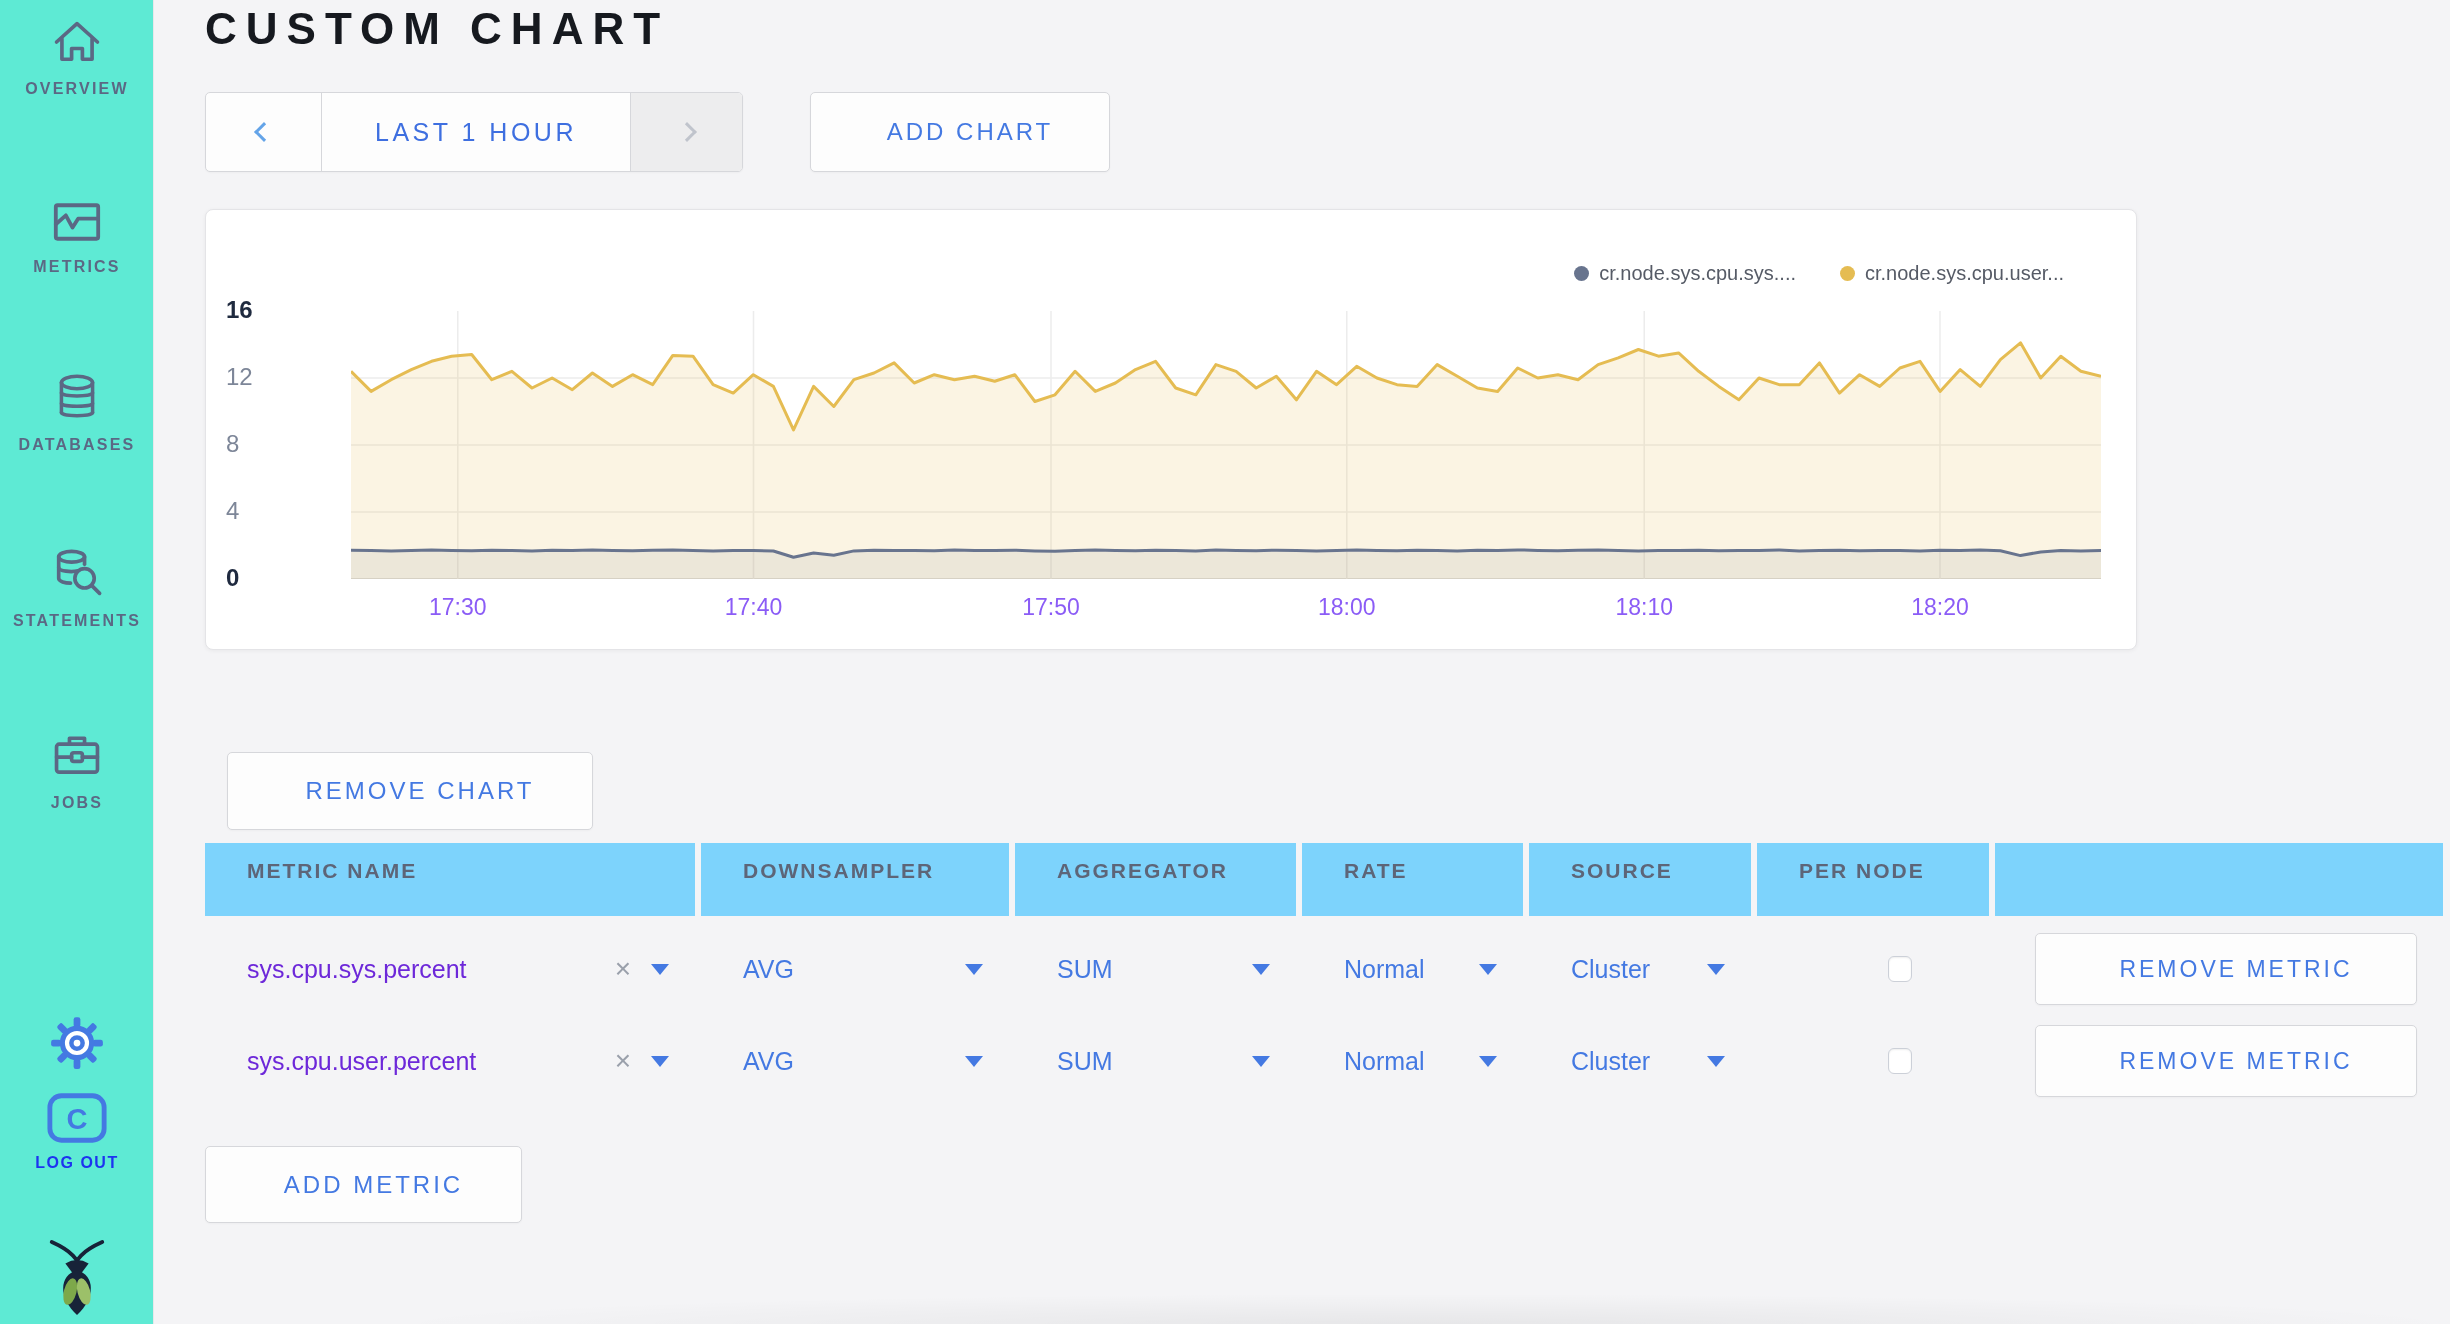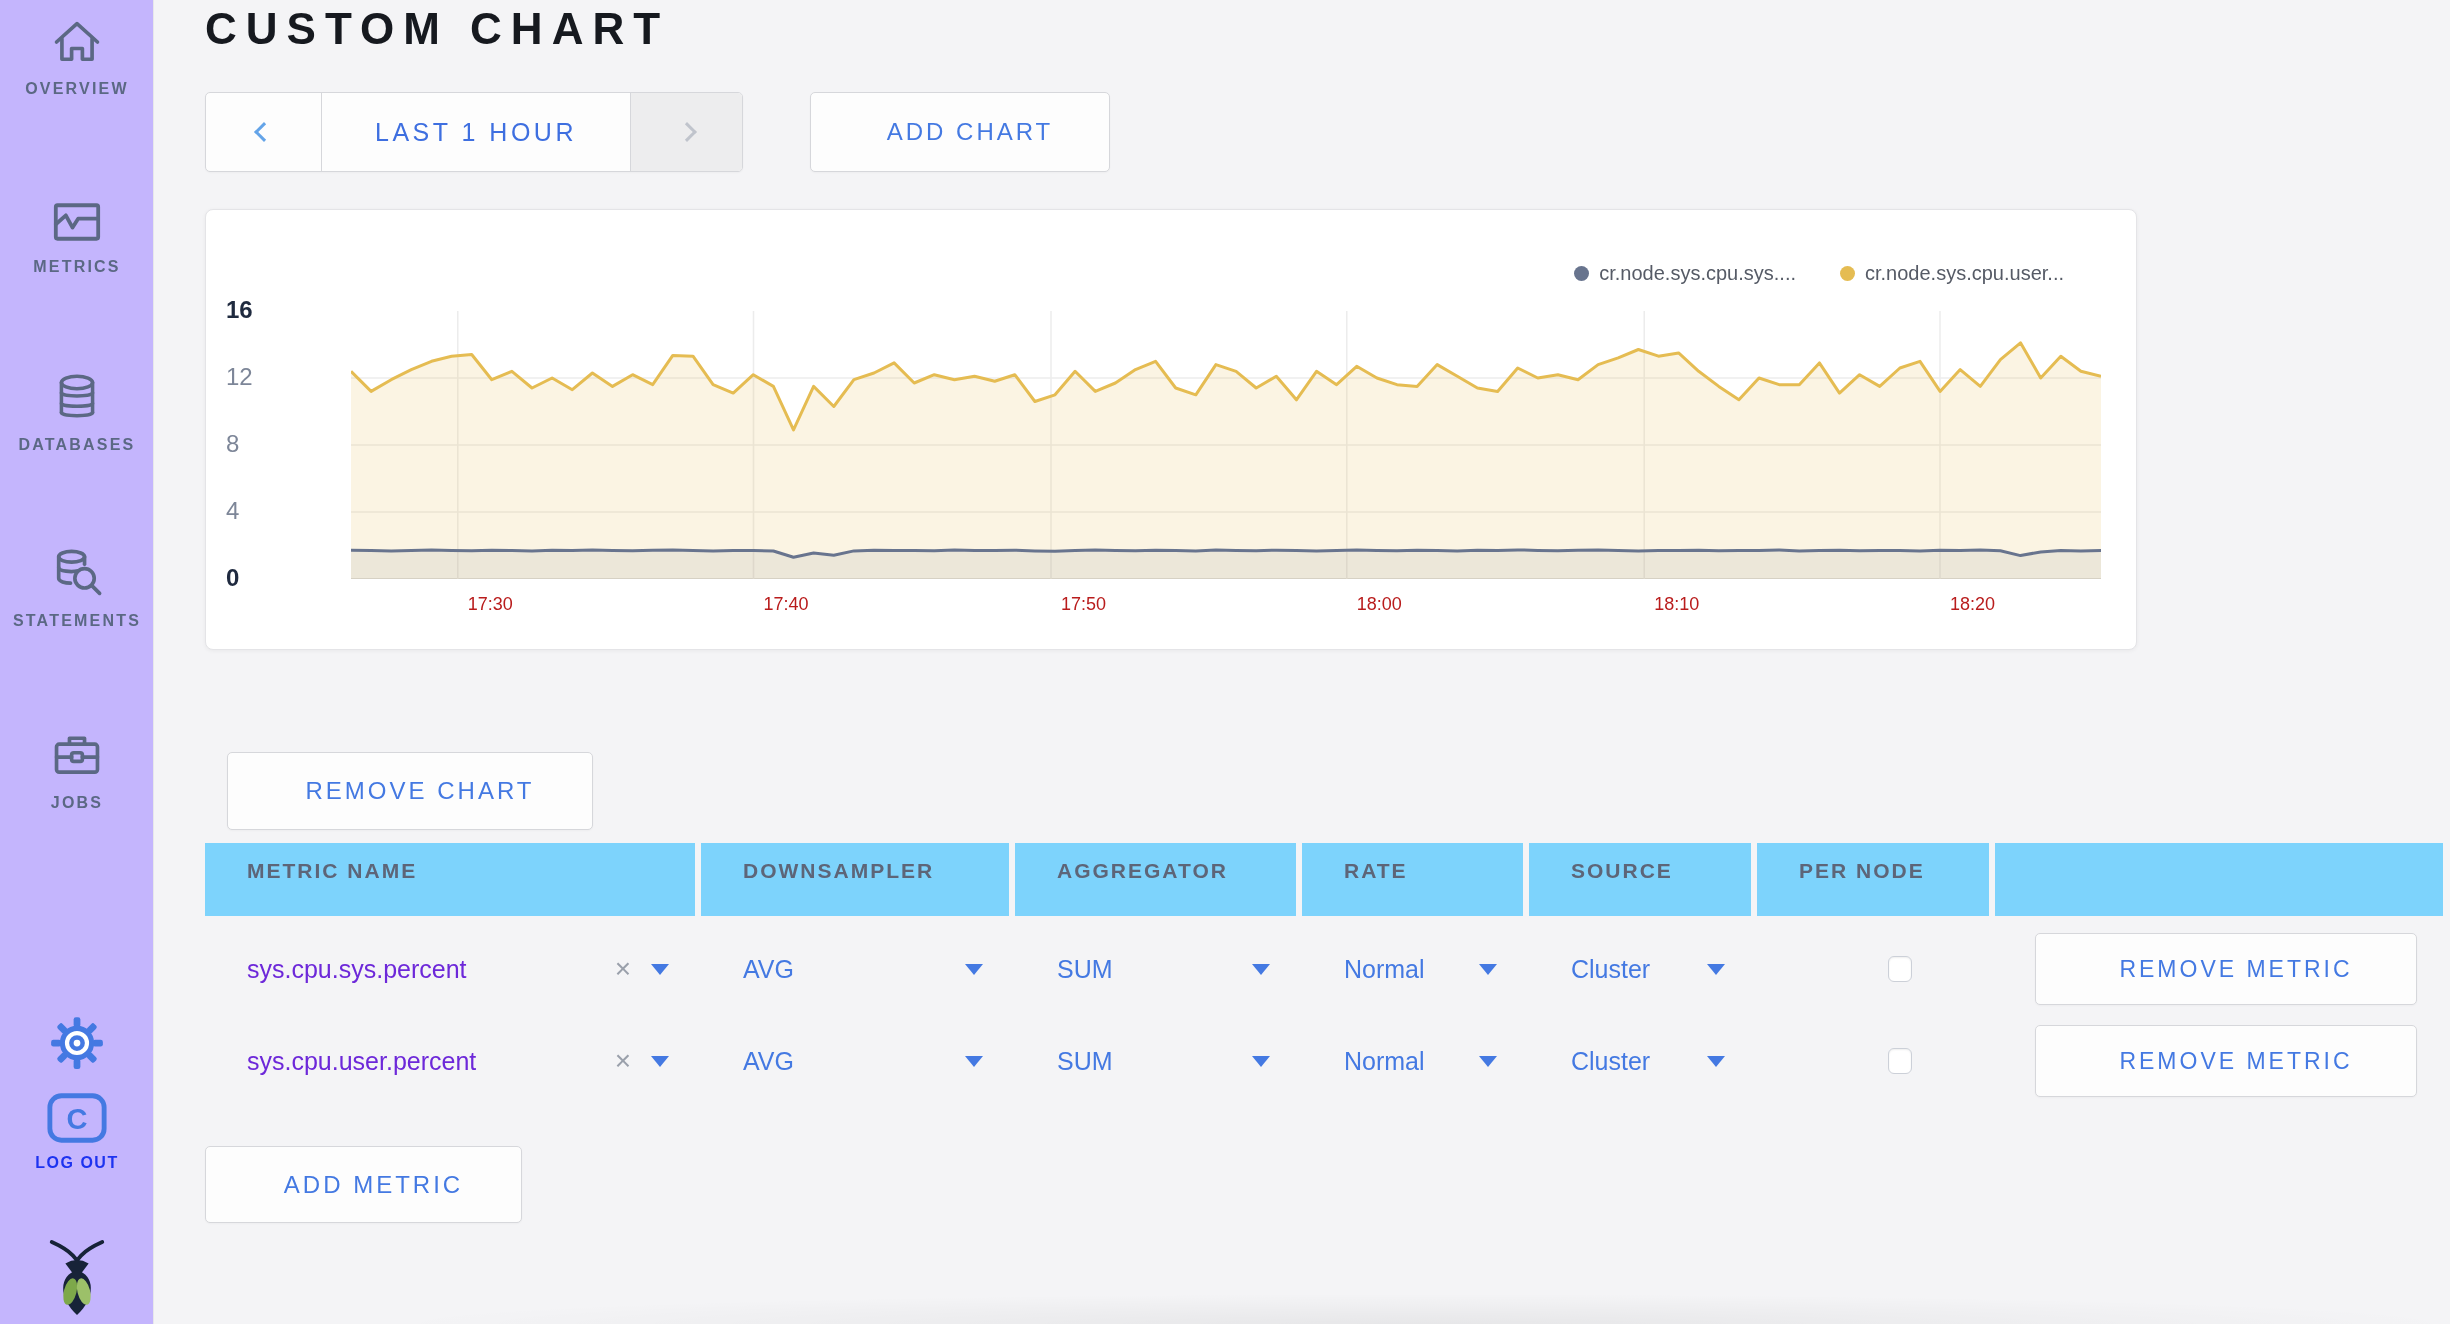--- a/index.html
+++ b/index.html
@@ -7,21 +7,21 @@
   body {
     font-family:"Liberation Sans", sans-serif;
     background:#f4f4f6;
     position:relative;
     overflow:hidden;
     color:#16191f;
   }
   
   .sidebar {
     position:absolute; left:0; top:0; width:154px; height:1324px;
-    background:#c4b5fd; border-right:1px solid #e7e7ea;
+    background:#5eead4; border-right:1px solid #e7e7ea;
   }
   .nav-item { position:absolute; left:0; width:154px; text-align:center; cursor:pointer; }
   .nav-item svg { display:block; margin:0 auto 10px auto; }
   .nav-label { font-size:16px; font-weight:700; letter-spacing:2.2px; color:#5b6884; }
   .logout-label { font-size:16px; font-weight:700; letter-spacing:1.5px; color:#1d33f0; }
   
   .content { position:absolute; left:154px; top:0; width:2296px; height:1324px; padding-left:51px; }
   .page-title {
     font-size:44px; font-weight:700; letter-spacing:9px; color:#16191f;
     line-height:58px; margin-top:0;
@@ -55,21 +55,21 @@
     background:#ffffff; border:1px solid #e4e4e7; border-radius:8px;
     box-shadow:0 1px 4px rgba(0,0,0,0.05);
   }
   .legend { position:absolute; top:52px; right:72px; display:flex; gap:44px; }
   .legend-item { display:flex; align-items:center; gap:10px; }
   .legend-dot { width:15px; height:15px; border-radius:50%; }
   .legend-label { font-size:20px; color:#565b66; }
   .plot-wrap { position:absolute; left:145px; top:101px; width:1750px; height:268px; border-bottom:1px solid #e3e3e3; }
   .ylab { position:absolute; left:20px; width:105px; text-align:left; font-size:24px; color:#7d8698; }
   .ylab.major { color:#1f2a3f; font-weight:700; }
-  .xlab { position:absolute; width:110px; text-align:right; font-size:18px; color:#b91c1c; }
+  .xlab { position:absolute; width:110px; text-align:center; font-size:23px; color:#8b5cf6; }
   
   .units-row { display:flex; margin-top:102px; height:78px; }
   .units-btn { width:397px; height:78px; justify-content:flex-start; padding:0 36px; }
   .units-static { color:#6d7380; letter-spacing:3px; font-size:24px; }
   .units-value { color:#4479e2; margin-left:18px; }
   .caret { width:0; height:0; border-left:9px solid transparent; border-right:9px solid transparent; border-top:11px solid #4479e2; }
   .units-btn .caret { margin-left:24px; }
   .remove-chart-btn { width:366px; height:78px; margin-left:22px; }
   
   .mtable { margin-top:13px; width:2238px; }

